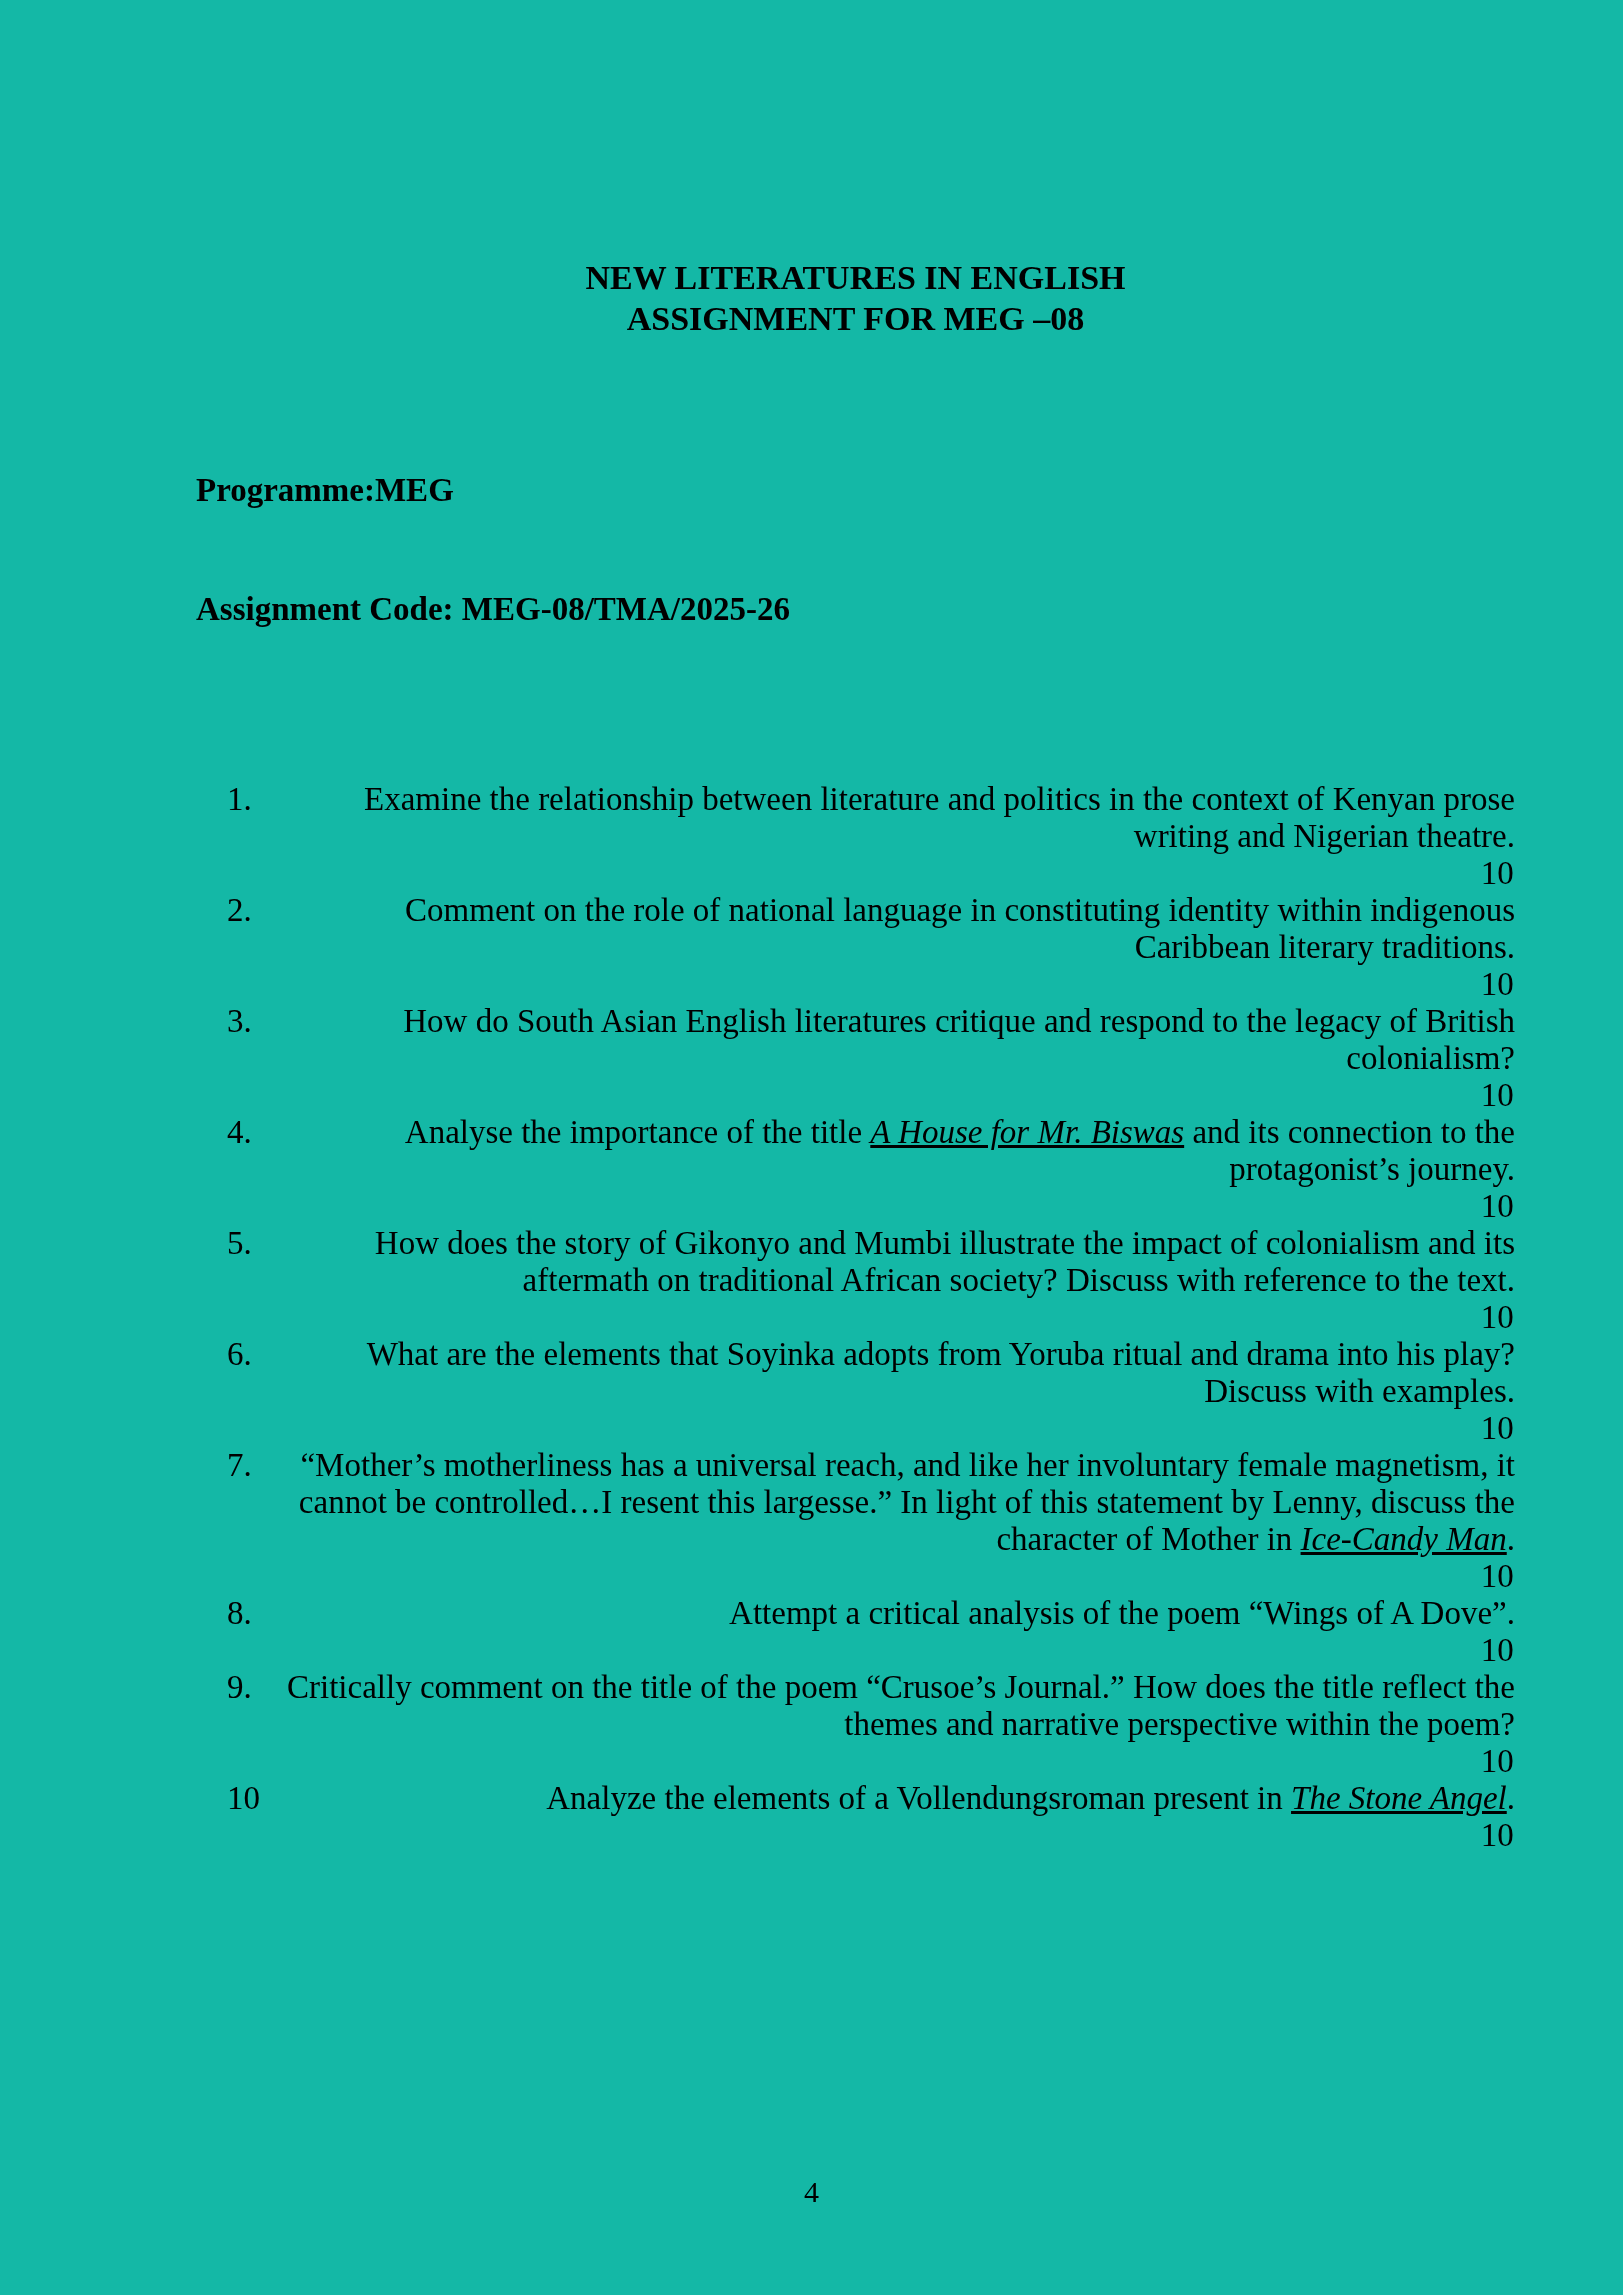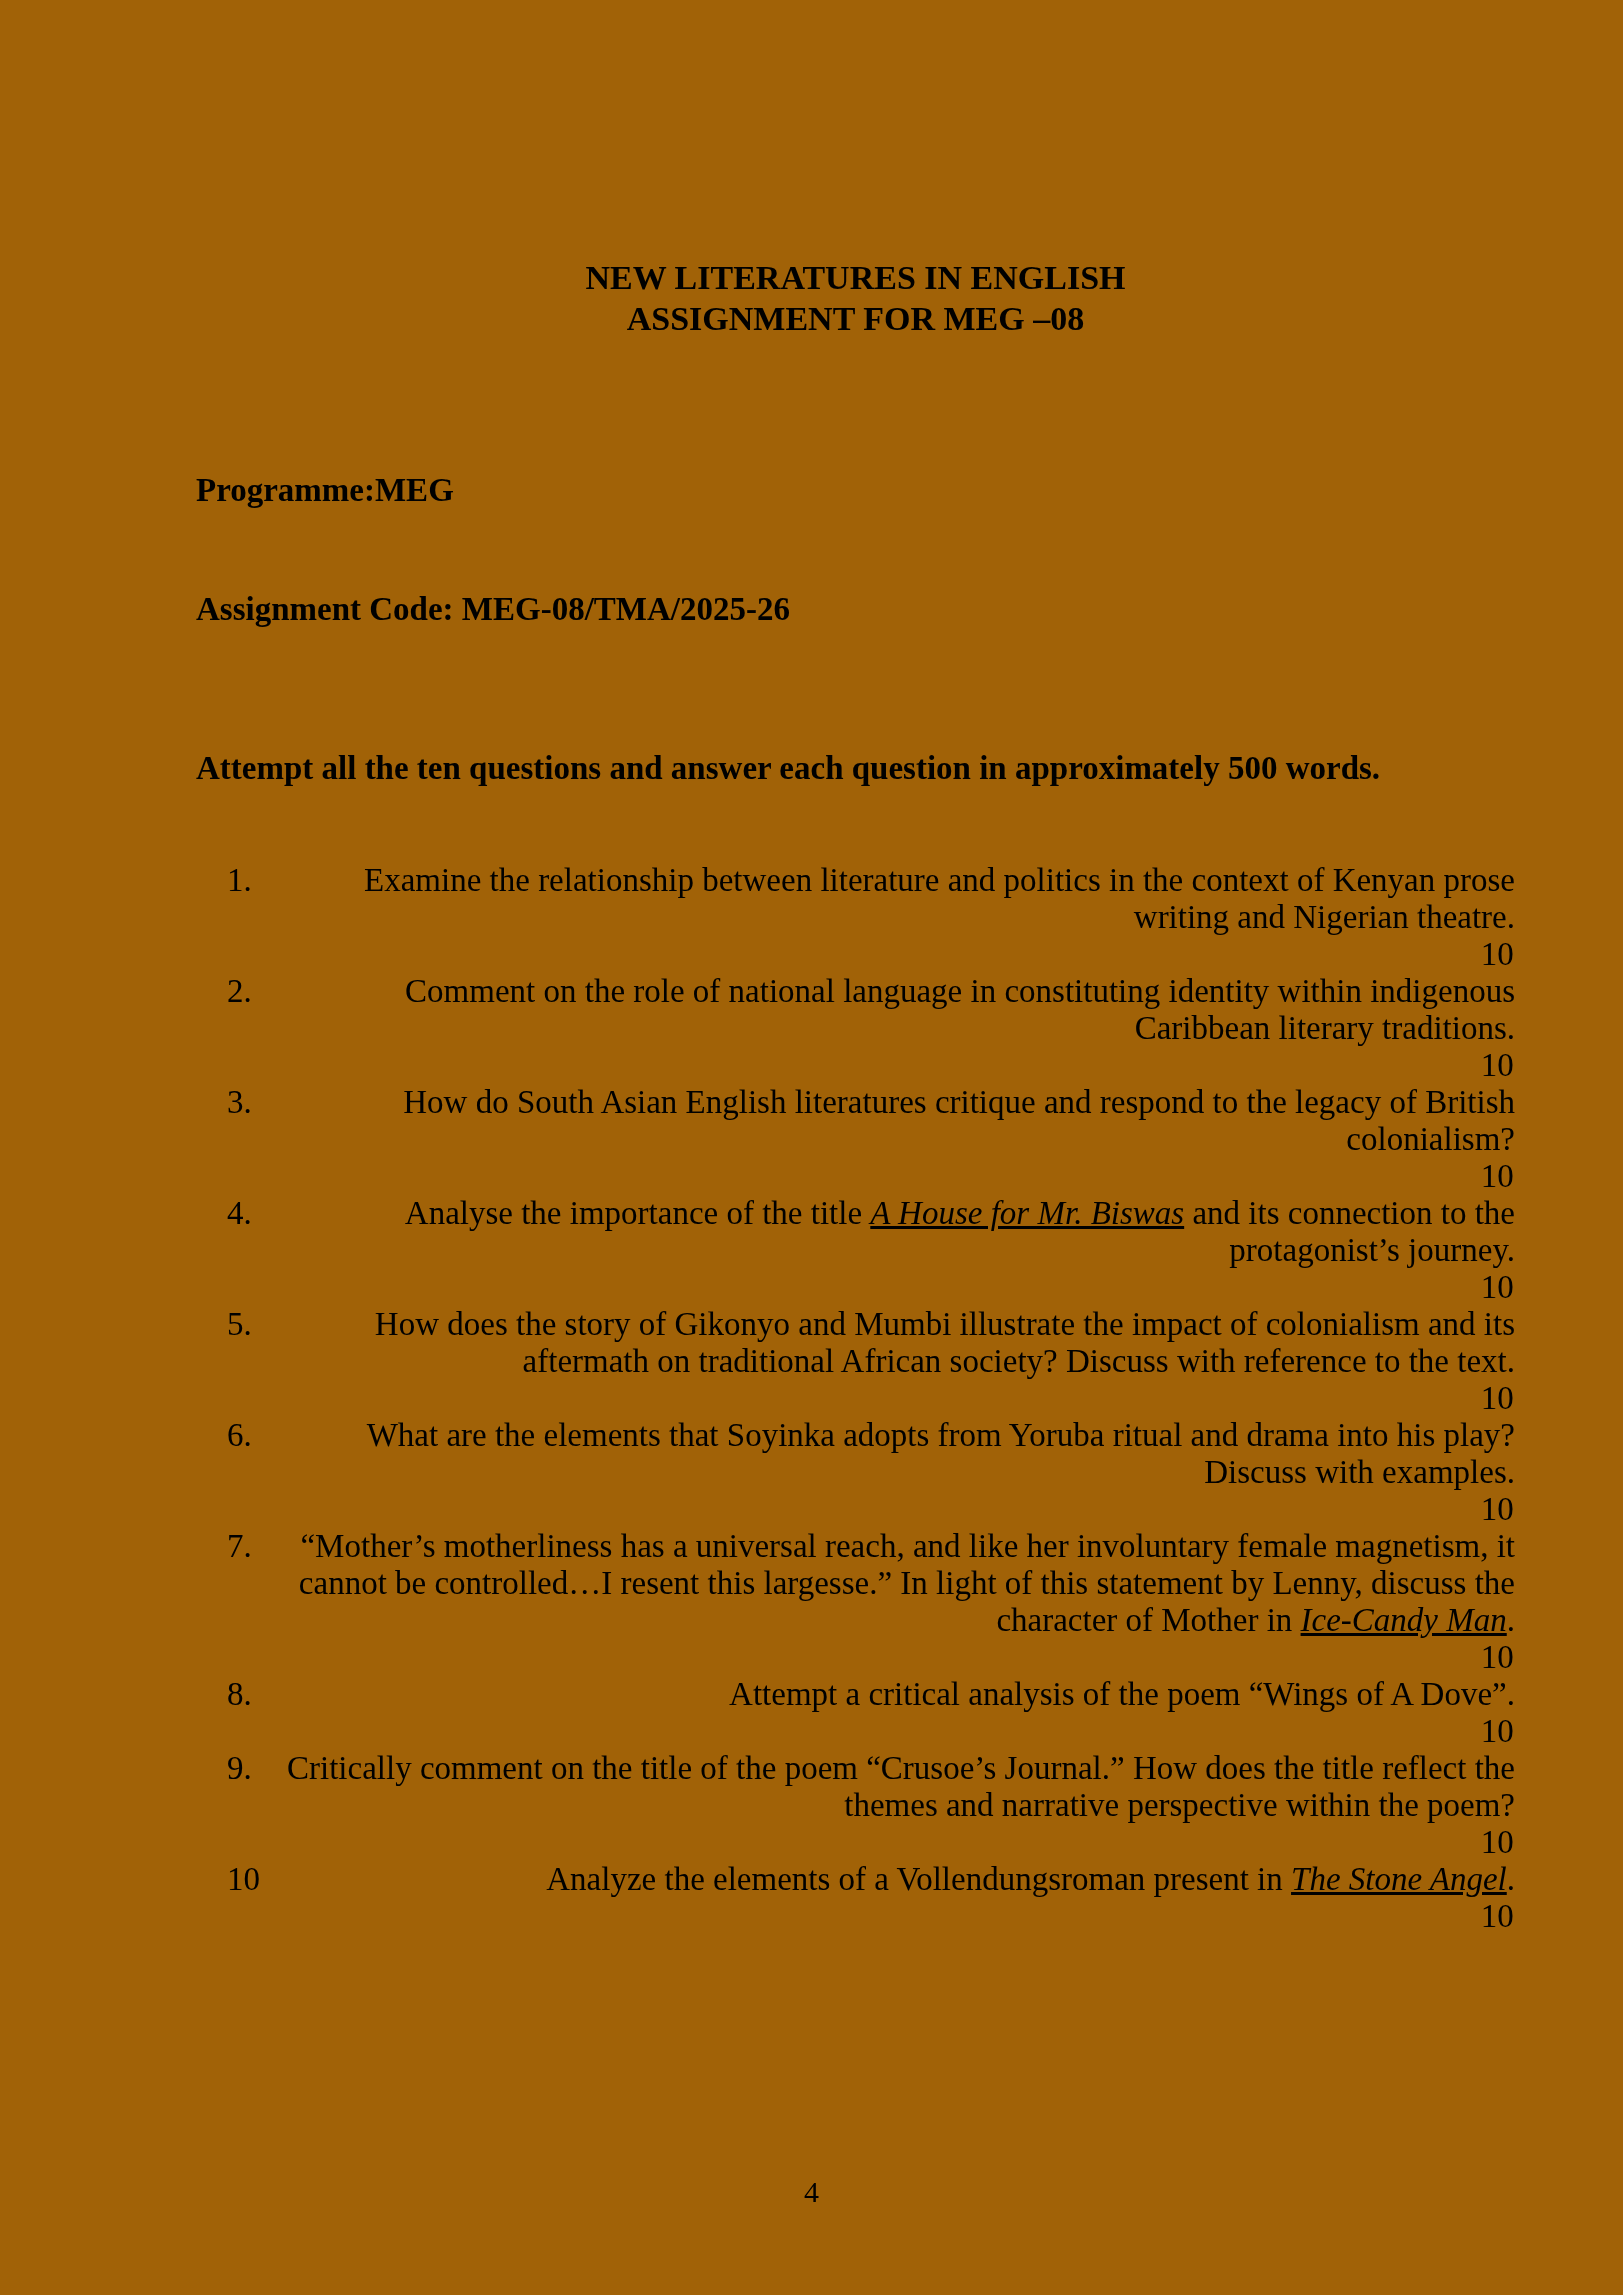--- a/index.html
+++ b/index.html
@@ -4,21 +4,21 @@
 <style>
   html, body {
     margin: 0;
     padding: 0;
     background: #ffffff;
   }
   .sheet {
     position: relative;
     width: 1623px;
     height: 2295px;
-    background: #a16207;
+    background: #14b8a6;
     color: #000000;
     font-family: "Liberation Serif", serif;
     overflow: hidden;
   }
   .content {
     padding: 258px 108px 0 196px;
   }
   .title-block {
     text-align: center;
     font-weight: bold;
@@ -80,21 +80,20 @@
     <div class="title-block">
       <div>NEW LITERATURES IN ENGLISH</div>
       <div>ASSIGNMENT FOR MEG –08</div>
     </div>
 
     <div class="meta-block">
       <div>Programme:MEG</div>
       <div>Assignment Code: MEG-08/TMA/2025-26</div>
     </div>
 
-    <div class="instruction">Attempt all the ten questions and answer each question in approximately 500 words.</div>
 
     <div class="questions">
         <div class="q-row">
           <span class="q-num">1.</span>
           <span class="q-text"><span>Examine the relationship between literature and politics in the context of Kenyan prose writing and Nigerian theatre.</span></span>
         </div>
         <div class="q-marks">10</div>
         <div class="q-row">
           <span class="q-num">2.</span>
           <span class="q-text"><span>Comment on the role of national language in constituting identity within indigenous Caribbean literary traditions.</span></span>

